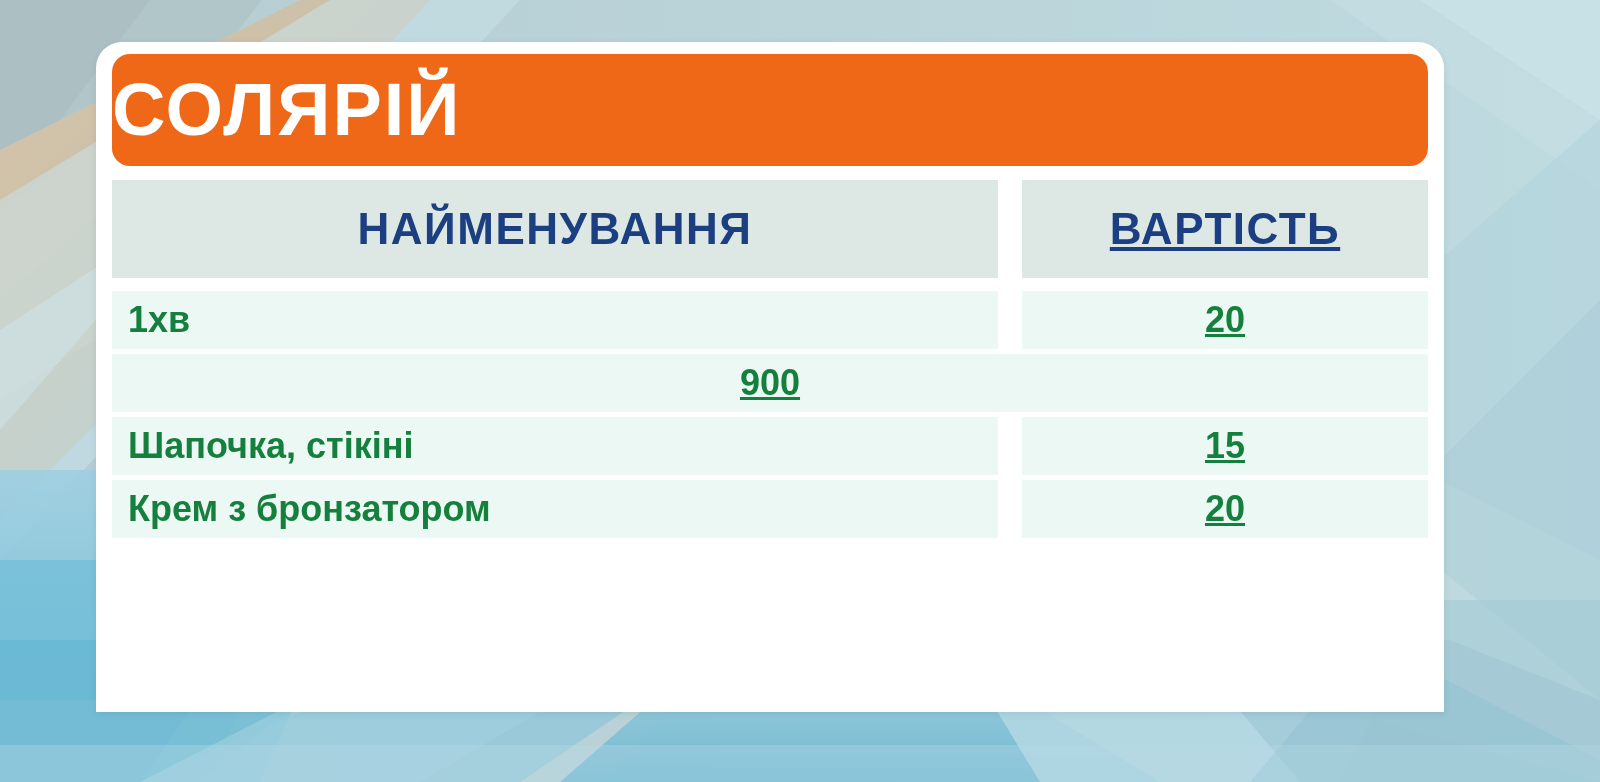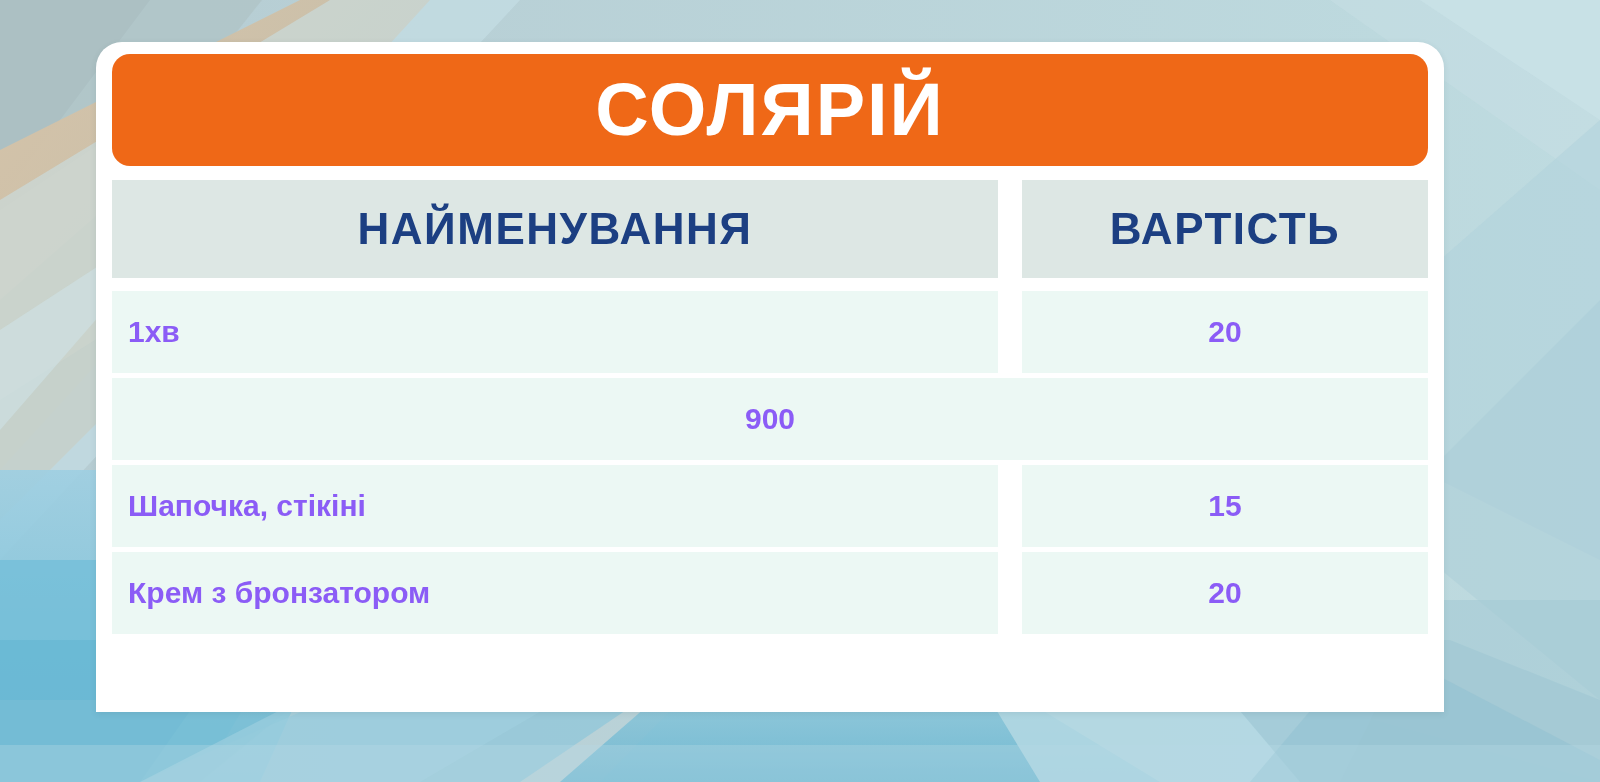--- a/index.html
+++ b/index.html
@@ -41,21 +41,21 @@
     padding: 12px 16px 14px 16px;
     box-shadow: 0 2px 6px rgba(40,70,80,0.10);
   }
 
   .card-title {
     height: 112px;
     border-radius: 18px;
     background: #ef6817;
     display: flex;
     align-items: center;
-    justify-content: center;
+    justify-content: flex-start;
     color: #ffffff;
     font-size: 74px;
     font-weight: bold;
     letter-spacing: 2px;
     line-height: 1;
     font-family: "Liberation Sans", sans-serif;
   }
 
   .table {
     margin-top: 14px;
@@ -69,20 +69,21 @@
   .row:last-child { margin-bottom: 12px; }
 
   .cell-name {
     flex: 0 0 886px;
     width: 886px;
     box-sizing: border-box;
   }
   .cell-price {
     flex: 1 1 auto;
     box-sizing: border-box;
+    text-decoration: underline;
   }
 
   
   .row-head { margin-bottom: 13px; }
 
   .row-head .cell-name,
   .row-head .cell-price {
     background: #dde7e4;
     height: 98px;
     display: flex;
@@ -91,25 +92,25 @@
     color: #1c3f82;
     font-size: 44px;
     font-weight: bold;
     letter-spacing: 1.5px;
   }
 
   
   .row-data .cell-name,
   .row-data .cell-price {
     background: #ecf8f4;
-    height: 82px;
+    height: 58px;
     display: flex;
     align-items: center;
-    color: #8b5cf6;
-    font-size: 30px;
+    color: #15803d;
+    font-size: 36px;
     font-weight: bold;
   }
   .row-data .cell-name {
     justify-content: flex-start;
     padding-left: 16px;
   }
   .row-data .cell-price {
     justify-content: center;
   }
 </style>

